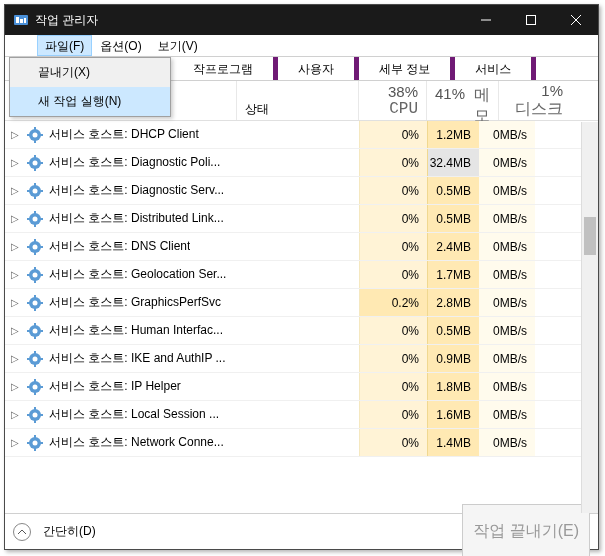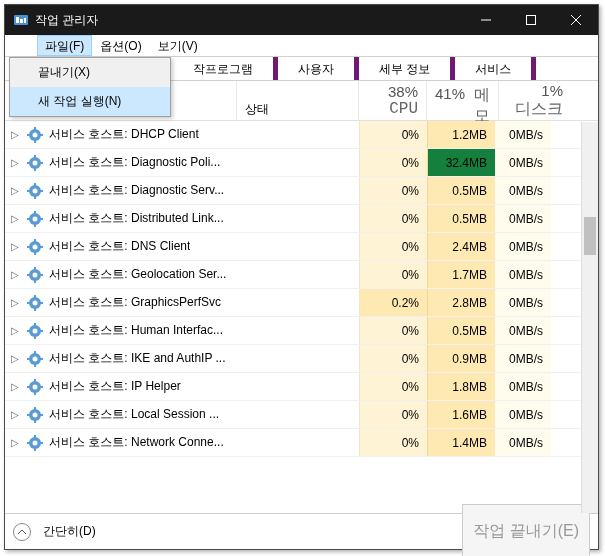--- a/index.html
+++ b/index.html
@@ -30,22 +30,22 @@
 .hdr-label { font-size: 16px; color: #666; font-family: Liberation Mono, monospace; }
 .process-list { flex: 1; overflow-y: auto; overflow-x: hidden; }
 .process-row { display: flex; height: 28px; align-items: center; font-size: 12px; border-bottom: 1px solid #f0f0f0; }
 .p-name { width: 232px; display: flex; align-items: center; padding-left: 6px; white-space: nowrap; overflow: hidden; }
 .expand { width: 12px; color: #666; font-size: 10px; margin-right: 4px; }
 .gear { width: 16px; height: 16px; margin-right: 6px; flex-shrink: 0; }
 .gear svg { width: 16px; height: 16px; }
 .p-status { width: 122px; }
 .p-cpu { width: 68px; text-align: right; padding-right: 8px; background: #fff3d6; height: 100%; display: flex; align-items: center; justify-content: flex-end; border-left: 1px solid #f5e8c0; }
 .p-cpu.nz { background: #ffe9b3; }
-.p-mem { width: 68px; text-align: right; padding-right: 8px; background: #ffe9b3; height: 100%; display: flex; align-items: center; justify-content: flex-end; border-left: 1px solid #f0d890; }
-.p-mem.high { background: #15803d; padding-left: 30px; }
+.p-mem { width: 52px; text-align: right; padding-right: 8px; background: #ffe9b3; height: 100%; display: flex; align-items: center; justify-content: flex-end; border-left: 1px solid #f0d890; }
+.p-mem.high { background: #e5e5e5; padding-left: 30px; }
 .p-disk { width: 56px; text-align: right; padding-right: 8px; background: #fffbed; height: 100%; display: flex; align-items: center; justify-content: flex-end; }
 .scrollbar { position: absolute; right: 0; top: 41px; bottom: 0; width: 17px; background: #f0f0f0; border-left: 1px solid #ddd; }
 .scroll-thumb { position: absolute; left: 2px; right: 2px; top: 95px; height: 38px; background: #c0c0c0; }
 .statusbar { height: 36px; border-top: 1px solid #d0d0d0; display: flex; align-items: center; padding: 0 8px; font-size: 12px; }
 .simple-btn { display: flex; align-items: center; gap: 12px; }
 .circle { width: 18px; height: 18px; border: 1px solid #888; border-radius: 50%; display: flex; align-items: center; justify-content: center; font-size: 10px; }
 .end-task { margin-left: auto; padding: 16px 10px; border: 1px solid #ccc; background: #f5f5f5; color: #999; font-size: 16px; }
 .proc-name-text { overflow: hidden; text-overflow: ellipsis; white-space: nowrap; }
 </style>
 </head>

